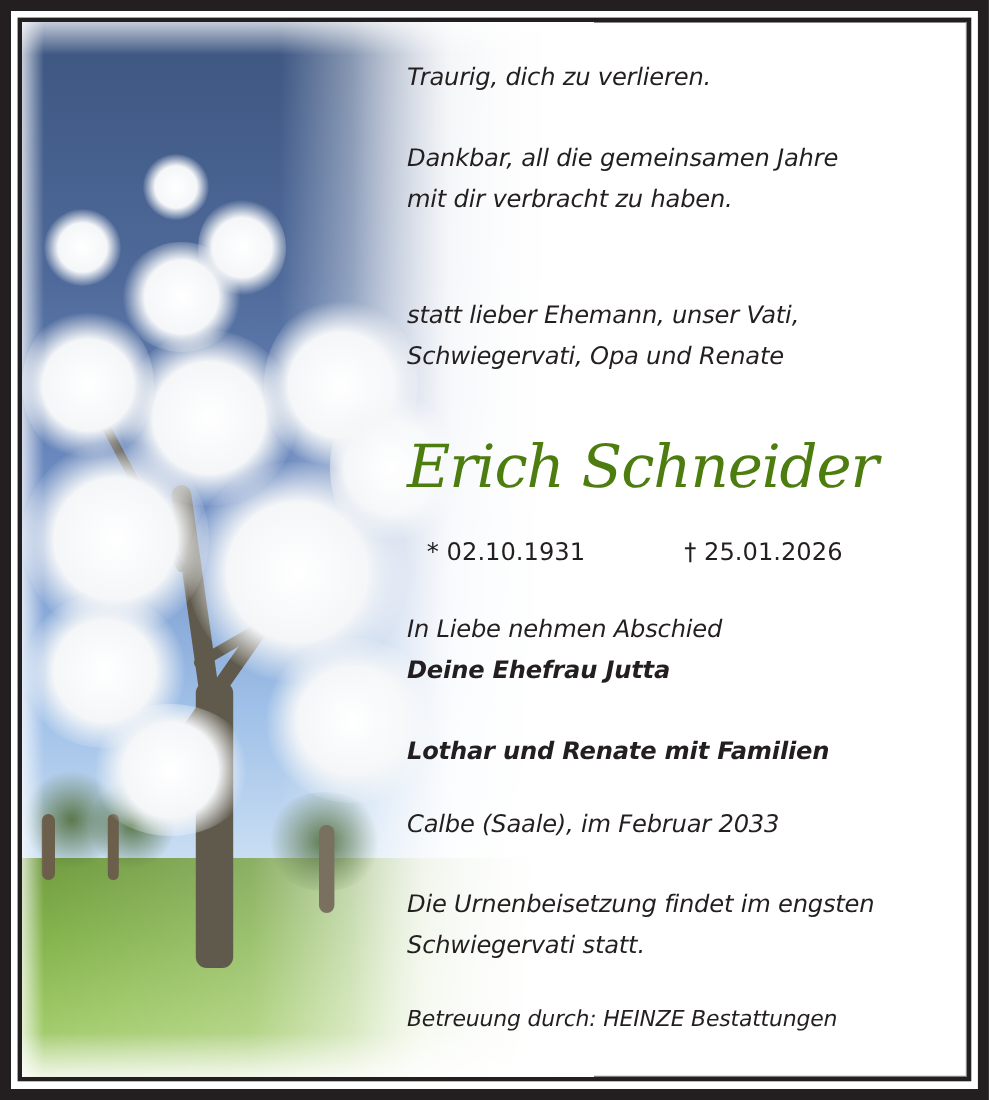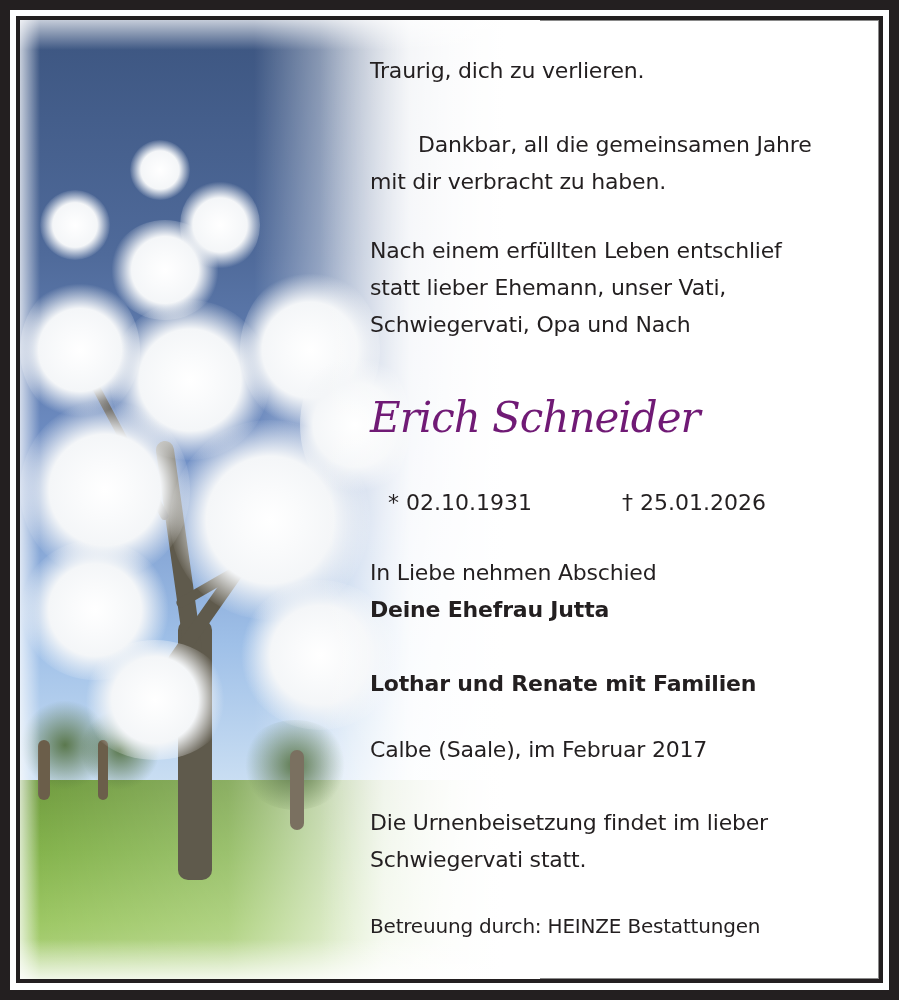--- a/index.html
+++ b/index.html
@@ -68,30 +68,30 @@
     .bg-tree {
       position: absolute; border-radius: 50%;
       background: radial-gradient(circle, rgba(80,110,60,0.9), rgba(80,110,60,0) 70%);
     }
 
     .text-col {
       position: absolute; left: 350px; top: 0; right: 0; bottom: 0;
       color: #231f20;
       font-family: "DejaVu Sans", sans-serif;
     }
-    .line { position: absolute; left: 0; white-space: nowrap; font-size: 22px; letter-spacing: -0.2px; }
+    .line { position: absolute; left: 0; white-space: nowrap; font-size: 22px; letter-spacing: -0.2px; font-style: italic; }
     .bold { font-weight: bold; }
     .name {
       position: absolute; left: 0; top: 373px;
       font-family: "DejaVu Serif", serif;
       font-style: italic;
-      font-size: 42px;
+      font-size: 54px;
       letter-spacing: -1px;
       white-space: nowrap;
-      color: #701a75;
+      color: #4d7c0f;
     }
     .dates { position: absolute; top: 470px; left: 0; font-size: 22px; white-space: nowrap; margin-left: 18px; }
     .dates .death { position: absolute; left: 234px; }
     .small { font-size: 20px; }
   </style>
 </head>
 <body>
 
 <div class="outer-white"></div>
 <div class="inner-frame">
@@ -129,40 +129,39 @@
       <div class="blossom" style="left:280px;top:330px;width:110px;height:150px;"></div>
 
       <div class="fade-right"></div>
       <div class="fade-top"></div>
       <div class="fade-left"></div>
       <div class="fade-bottom"></div>
     </div>
 
     <div class="text-col">
       <div class="line" style="top:38px;">Traurig, dich zu verlieren.</div>
-      <div class="line" style="top:112px;margin-left:48px;">Dankbar, all die gemeinsamen Jahre</div>
+      <div class="line" style="top:112px;">Dankbar, all die gemeinsamen Jahre</div>
       <div class="line" style="top:149px;">mit dir verbracht zu haben.</div>
 
-      <div class="line" style="top:218px;">Nach einem erfüllten Leben entschlief</div>
       <div class="line" style="top:255px;">statt lieber Ehemann, unser Vati,</div>
-      <div class="line" style="top:292px;">Schwiegervati, Opa und Nach</div>
+      <div class="line" style="top:292px;">Schwiegervati, Opa und Renate</div>
 
       <div class="name">Erich Schneider</div>
 
       <div class="dates">
         <span>* 02.10.1931</span>
         <span class="death">† 25.01.2026</span>
       </div>
 
       <div class="line" style="top:540px;">In Liebe nehmen Abschied</div>
       <div class="line bold" style="top:577px;">Deine Ehefrau Jutta</div>
       <div class="line bold" style="top:651px;">Lothar und Renate mit Familien</div>
 
-      <div class="line" style="top:717px;">Calbe (Saale), im Februar 2017</div>
+      <div class="line" style="top:717px;">Calbe (Saale), im Februar 2033</div>
 
-      <div class="line" style="top:790px;">Die Urnenbeisetzung findet im lieber</div>
+      <div class="line" style="top:790px;">Die Urnenbeisetzung findet im engsten</div>
       <div class="line" style="top:827px;">Schwiegervati statt.</div>
 
       <div class="line small" style="top:894px;">Betreuung durch: HEINZE Bestattungen</div>
     </div>
 
   </div>
 </div>
 
 </body></html>

